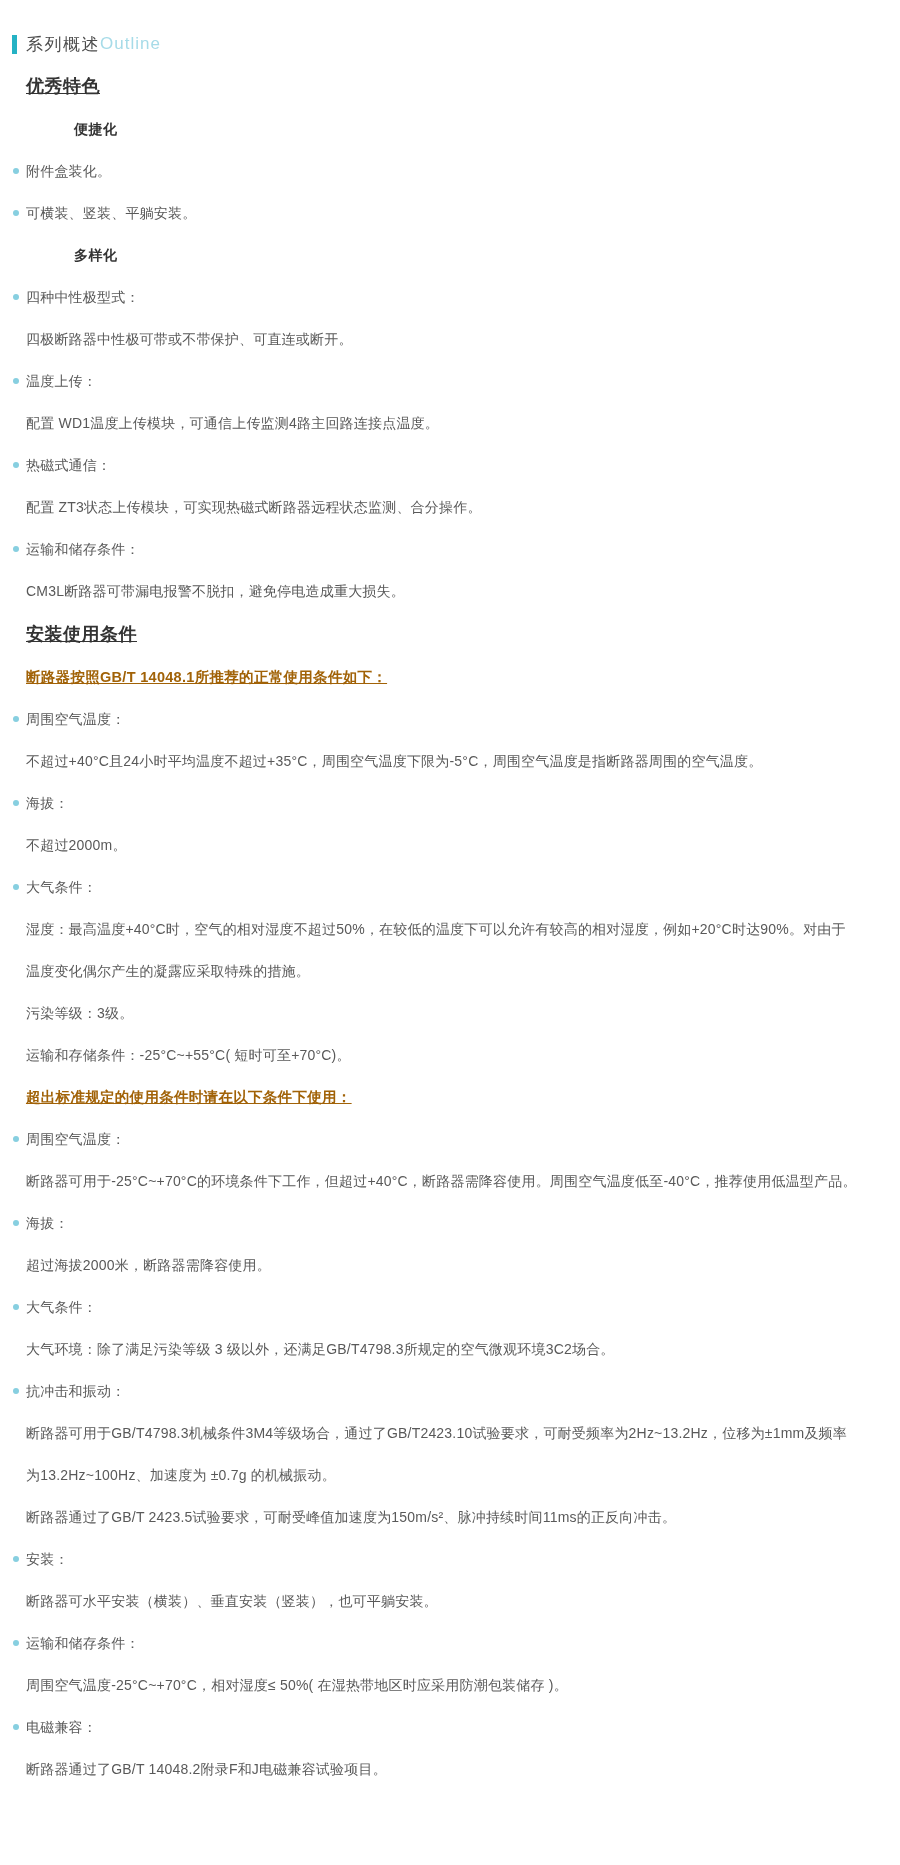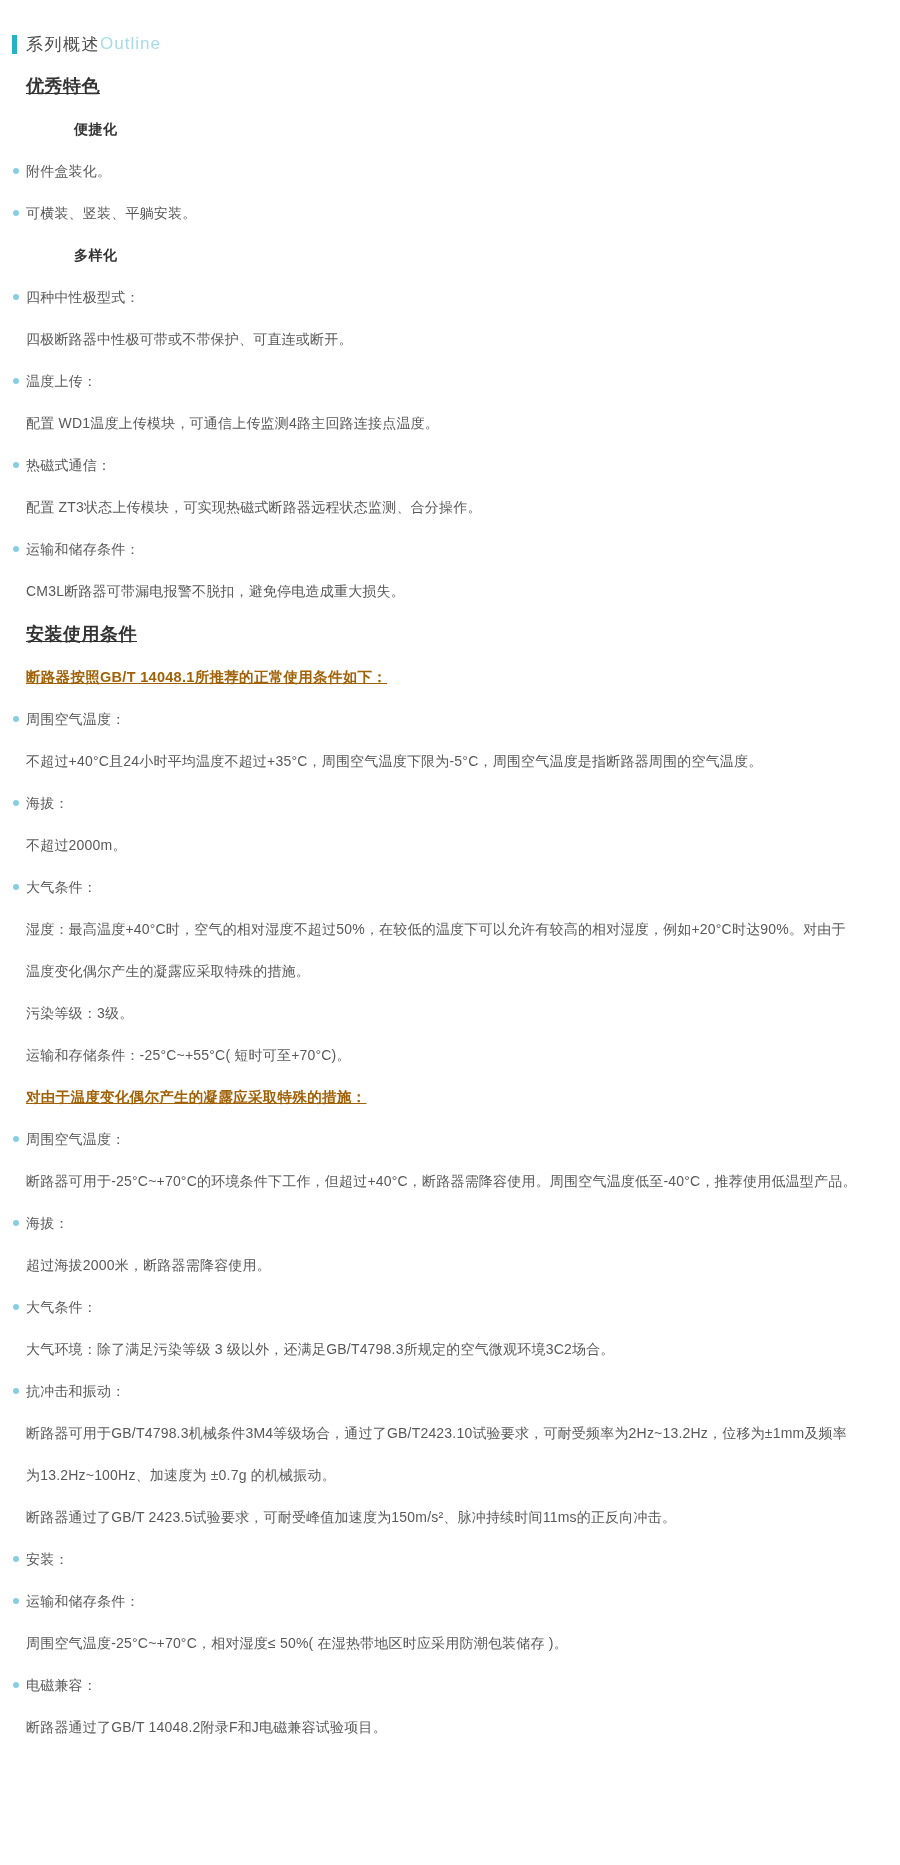--- a/index.html
+++ b/index.html
@@ -94,21 +94,21 @@
   </div>
   <div class="para">不超过2000m。</div>
   <div class="bullet">
     <span class="dot"></span>
     <span>大气条件：</span>
   </div>
   <div class="para">湿度：最高温度+40°C时，空气的相对湿度不超过50%，在较低的温度下可以允许有较高的相对湿度，例如+20°C时达90%。对由于温度变化偶尔产生的凝露应采取特殊的措施。</div>
   <div class="para">污染等级：3级。</div>
   <div class="para">运输和存储条件：-25°C~+55°C( 短时可至+70°C)。</div>
 
-  <div class="intro">对由于温度变化偶尔产生的凝露应采取特殊的措施：</div>
+  <div class="intro">超出标准规定的使用条件时请在以下条件下使用：</div>
 
   <div class="bullet">
     <span class="dot"></span>
     <span>周围空气温度：</span>
   </div>
   <div class="para">断路器可用于-25°C~+70°C的环境条件下工作，但超过+40°C，断路器需降容使用。周围空气温度低至-40°C，推荐使用低温型产品。</div>
   <div class="bullet">
     <span class="dot"></span>
     <span>海拔：</span>
   </div>
@@ -121,20 +121,21 @@
   <div class="bullet">
     <span class="dot"></span>
     <span>抗冲击和振动：</span>
   </div>
   <div class="para">断路器可用于GB/T4798.3机械条件3M4等级场合，通过了GB/T2423.10试验要求，可耐受频率为2Hz~13.2Hz，位移为±1mm及频率为13.2Hz~100Hz、加速度为 ±0.7g 的机械振动。</div>
   <div class="para">断路器通过了GB/T 2423.5试验要求，可耐受峰值加速度为150m/s²、脉冲持续时间11ms的正反向冲击。</div>
   <div class="bullet">
     <span class="dot"></span>
     <span>安装：</span>
   </div>
+  <div class="para">断路器可水平安装（横装）、垂直安装（竖装），也可平躺安装。</div>
   <div class="bullet">
     <span class="dot"></span>
     <span>运输和储存条件：</span>
   </div>
   <div class="para">周围空气温度-25°C~+70°C，相对湿度≤ 50%( 在湿热带地区时应采用防潮包装储存 )。</div>
   <div class="bullet">
     <span class="dot"></span>
     <span>电磁兼容：</span>
   </div>
   <div class="para">断路器通过了GB/T 14048.2附录F和J电磁兼容试验项目。</div>

